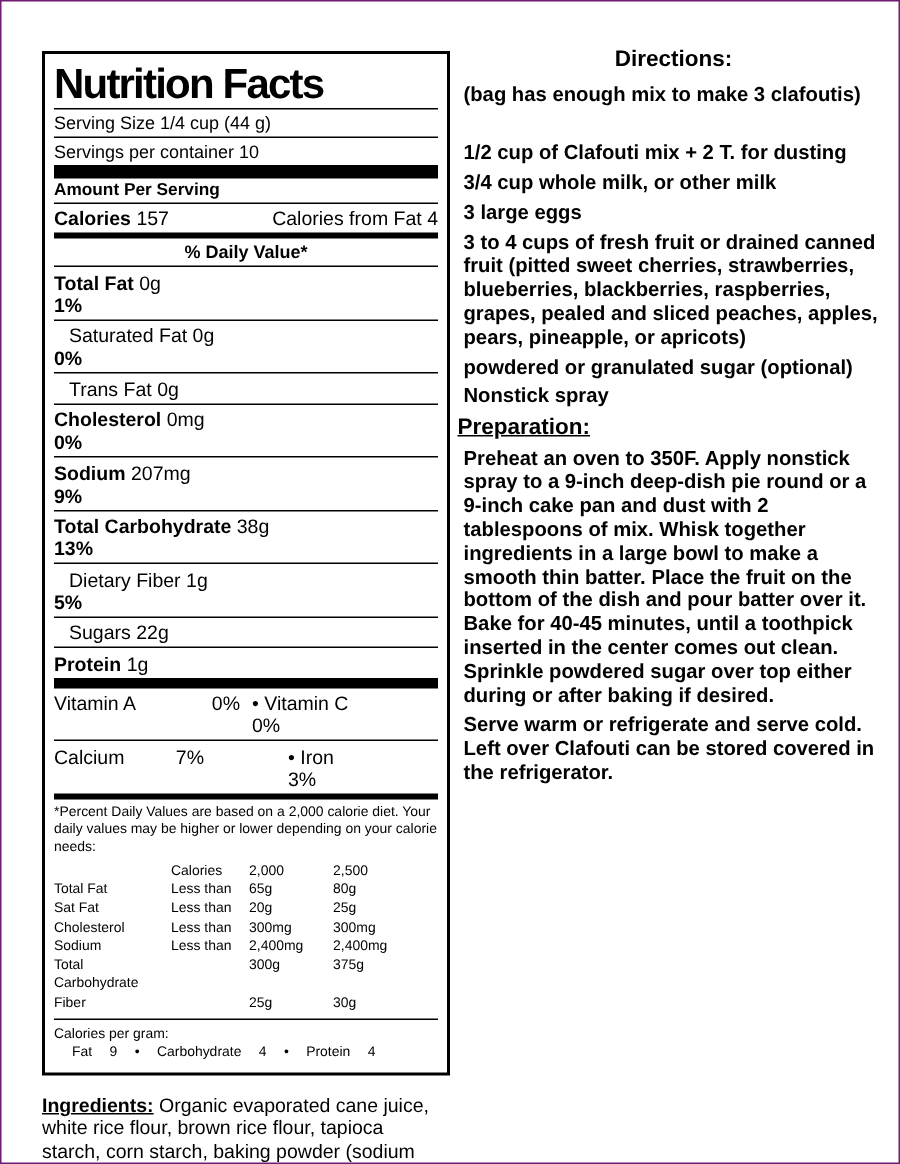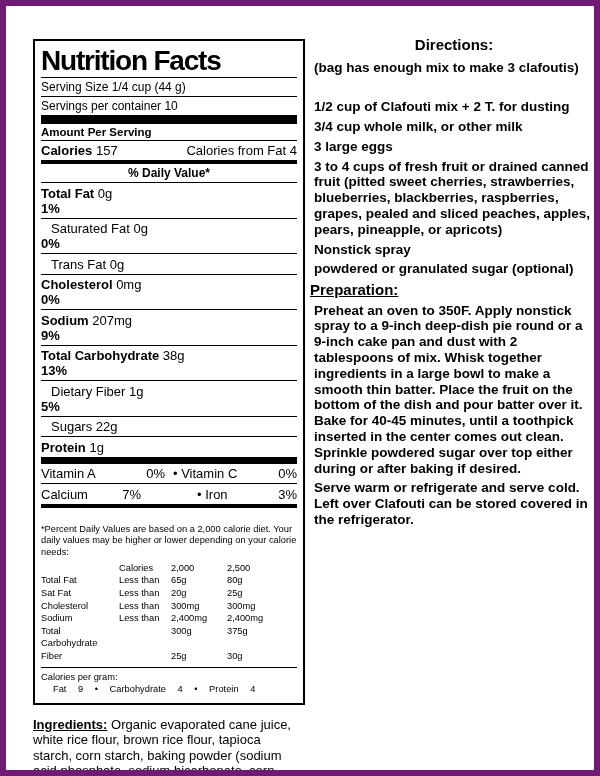--- a/index.html
+++ b/index.html
@@ -1,38 +1,38 @@
 <!DOCTYPE html>
 <html><head>
 <meta charset="utf-8">
 <style>
   html,body{margin:0;padding:0;}
   body{width:600px;height:776px;background:#fff;font-family:"Liberation Sans",sans-serif;color:#000;}
-  .page{position:relative;width:600px;height:776px;overflow:hidden;background:#fff;border:6px solid #701a75;box-sizing:border-box;}
+  .page{position:relative;width:600px;height:776px;overflow:hidden;background:#fff;border:1px solid #701a75;box-sizing:border-box;}
   
   .left-col{position:absolute;left:27px;top:33px;width:272px;}
   .nf{border:2px solid #000;padding:5px 6px 6px;background:#fff;box-sizing:border-box;}
   .nf-title{font-size:28px;font-weight:700;letter-spacing:-1.2px;line-height:1.05;margin:0 0 2px;}
   .thin{border:0;border-top:1px solid #000;margin:0;}
   .serv{font-size:12px;padding:2px 0;}
   .bar{background:#000;}
   .bar9{height:9px;}
   .bar7{height:7px;}
   .bar4{height:4px;}
   .aps{font-size:11.5px;font-weight:700;padding:2px 0 2px;}
   .calrow{display:flex;justify-content:space-between;font-size:13px;padding:2px 0;}
   .dvh{font-size:12px;font-weight:700;text-align:center;padding:2px 0;}
   .nrow{display:flex;justify-content:space-between;font-size:13px;padding:2.5px 0 2px;border-top:1px solid #000;flex-direction:column;}
   .ind{padding-left:10px;}
   .ndv{font-weight:700;}
   .vrow{display:flex;font-size:13px;padding:2.5px 0 2px;}
   .vrow.second{border-top:1px solid #000;gap:48px;}
   .vhalf{flex:1;display:flex;justify-content:space-between;}
-  .vhalf.rgt{padding-left:8px;}
-  .foot{font-size:9.3px;line-height:1.22;padding:3px 0 2px;margin-top:13px;}
+  .vhalf.rgt{padding-left:8px;flex-direction:column;}
+  .foot{font-size:9.3px;line-height:1.22;padding:3px 0 2px;}
   .dvt{display:grid;grid-template-columns:78px 52px 56px auto;font-size:9.3px;line-height:1.35;padding:2px 0 5px;}
   .cpg{border-top:1px solid #000;font-size:9.3px;line-height:1.3;padding:3px 0 0;}
   .cpg-vals{padding-left:12px;word-spacing:9px;font-size:9.3px;line-height:1.35;padding-bottom:1px;}
   
   .ingredients{margin-top:12px;font-size:13px;line-height:1.18;width:260px;}
   .ing-label{font-weight:700;text-decoration:underline;}
   .company{margin-top:31px;text-align:center;font-size:13px;line-height:1.3;width:235px;}
   
   .right-col{position:absolute;left:304px;top:30px;width:288px;font-weight:700;font-size:13.5px;line-height:1.17;}
   .dir-title{font-size:15px;text-align:center;margin:0 0 6px;font-weight:700;}
@@ -180,20 +180,20 @@
   </div>
 
   <div class="right-col">
     <div class="dir-title">Directions:</div>
     <div class="blk">(bag has enough mix to make 3 clafoutis)</div>
     <div class="gap"></div>
     <div class="blk">1/2 cup of Clafouti mix + 2 T. for dusting</div>
     <div class="blk">3/4 cup whole milk, or other milk</div>
     <div class="blk">3 large eggs</div>
     <div class="blk">3 to 4 cups of fresh fruit or drained canned fruit (pitted sweet cherries, strawberries, blueberries, blackberries, raspberries, grapes, pealed and sliced peaches, apples, pears, pineapple, or apricots)</div>
+    <div class="blk">powdered or granulated sugar (optional)</div>
     <div class="blk">Nonstick spray</div>
-    <div class="blk">powdered or granulated sugar (optional)</div>
     <div class="prep-title">Preparation:</div>
     <div class="blk">Preheat an oven to 350F. Apply nonstick spray to a 9-inch deep-dish pie round or a 9-inch cake pan and dust with 2 tablespoons of mix. Whisk together ingredients in a large bowl to make a smooth thin batter. Place the fruit on the bottom of the dish and pour batter over it. Bake for 40-45 minutes, until a toothpick inserted in the center comes out clean. Sprinkle powdered sugar over top either during or after baking if desired.</div>
     <div class="blk">Serve warm or refrigerate and serve cold. Left over Clafouti can be stored covered in the refrigerator.</div>
   </div>
 
 </div>
 
 </body></html>

